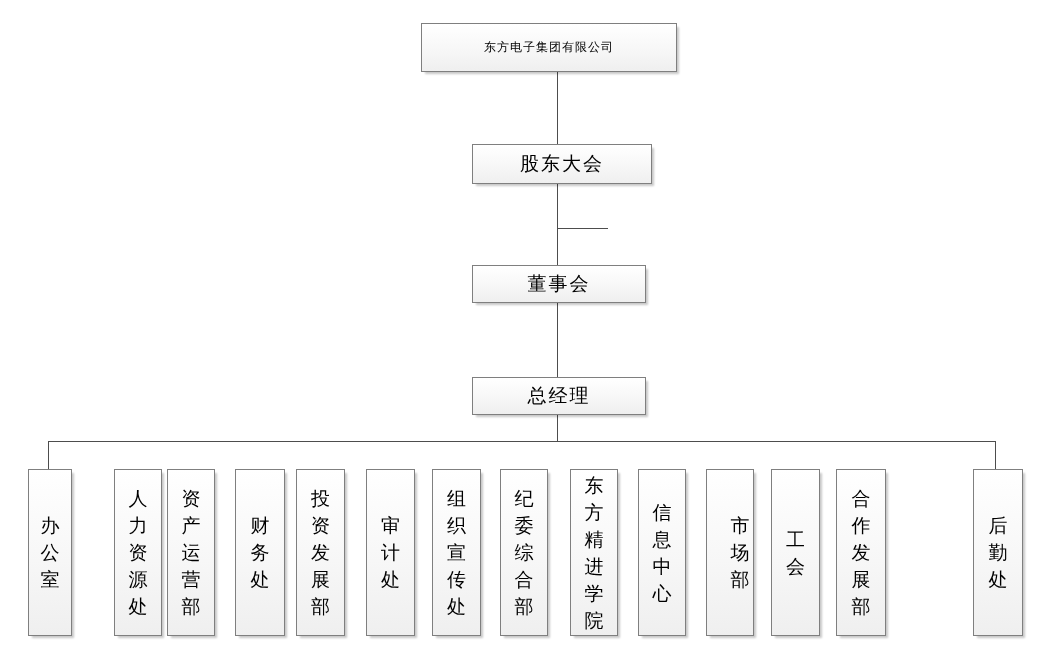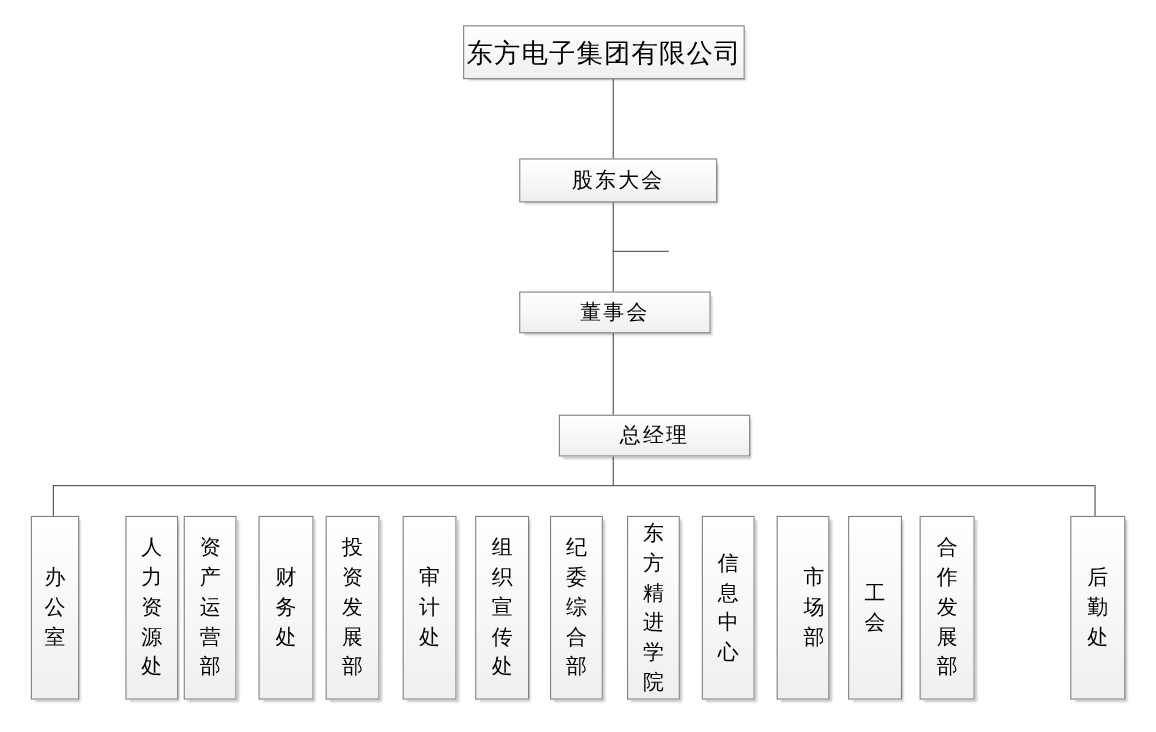--- a/index.html
+++ b/index.html
@@ -20,21 +20,21 @@
     position: absolute;
     box-sizing: border-box;
     border: 1px solid #7f7f7f;
     background: linear-gradient(180deg, #ffffff 0%, #f7f7f7 55%, #efefef 100%);
     box-shadow: 3px 3px 2px -1px rgba(0,0,0,0.22);
     display: flex;
     align-items: center;
     justify-content: center;
     text-align: center;
   }
-  .node.company { font-size: 24px; letter-spacing: 1px; }
+  .node.company { font-size: 12px; letter-spacing: 1px; }
   .node.mid { font-size: 19px; letter-spacing: 2px; justify-content: center; }
   .dept {
     position: absolute;
     top: 469px;
     height: 167px;
     width: 48px;
   }
   .vtext {
     width: 1.1em;
     word-break: break-all;
@@ -69,21 +69,21 @@
 
   <div class="node mid" style="left:472px; top:144px; width:180px; height:40px;">
     <span>股东大会</span>
   </div>
 
 
   <div class="node mid" style="left:472px; top:265px; width:174px; height:38px;">
     <span>董事会</span>
   </div>
 
-  <div class="node mid" style="left:472px; top:377px; width:174px; height:38px;margin-left:36px;">
+  <div class="node mid" style="left:472px; top:377px; width:174px; height:38px;">
     <span>总经理</span>
   </div>
 
   <div class="node dept" style="left:28px; width:44px;">
     <span class="vtext">办公室</span>
   </div>
   <div class="node dept" style="left:102px;margin-left:12px;">
     <span class="vtext">人力资源处</span>
   </div>
   <div class="node dept" style="left:167px;align-items:center;">

